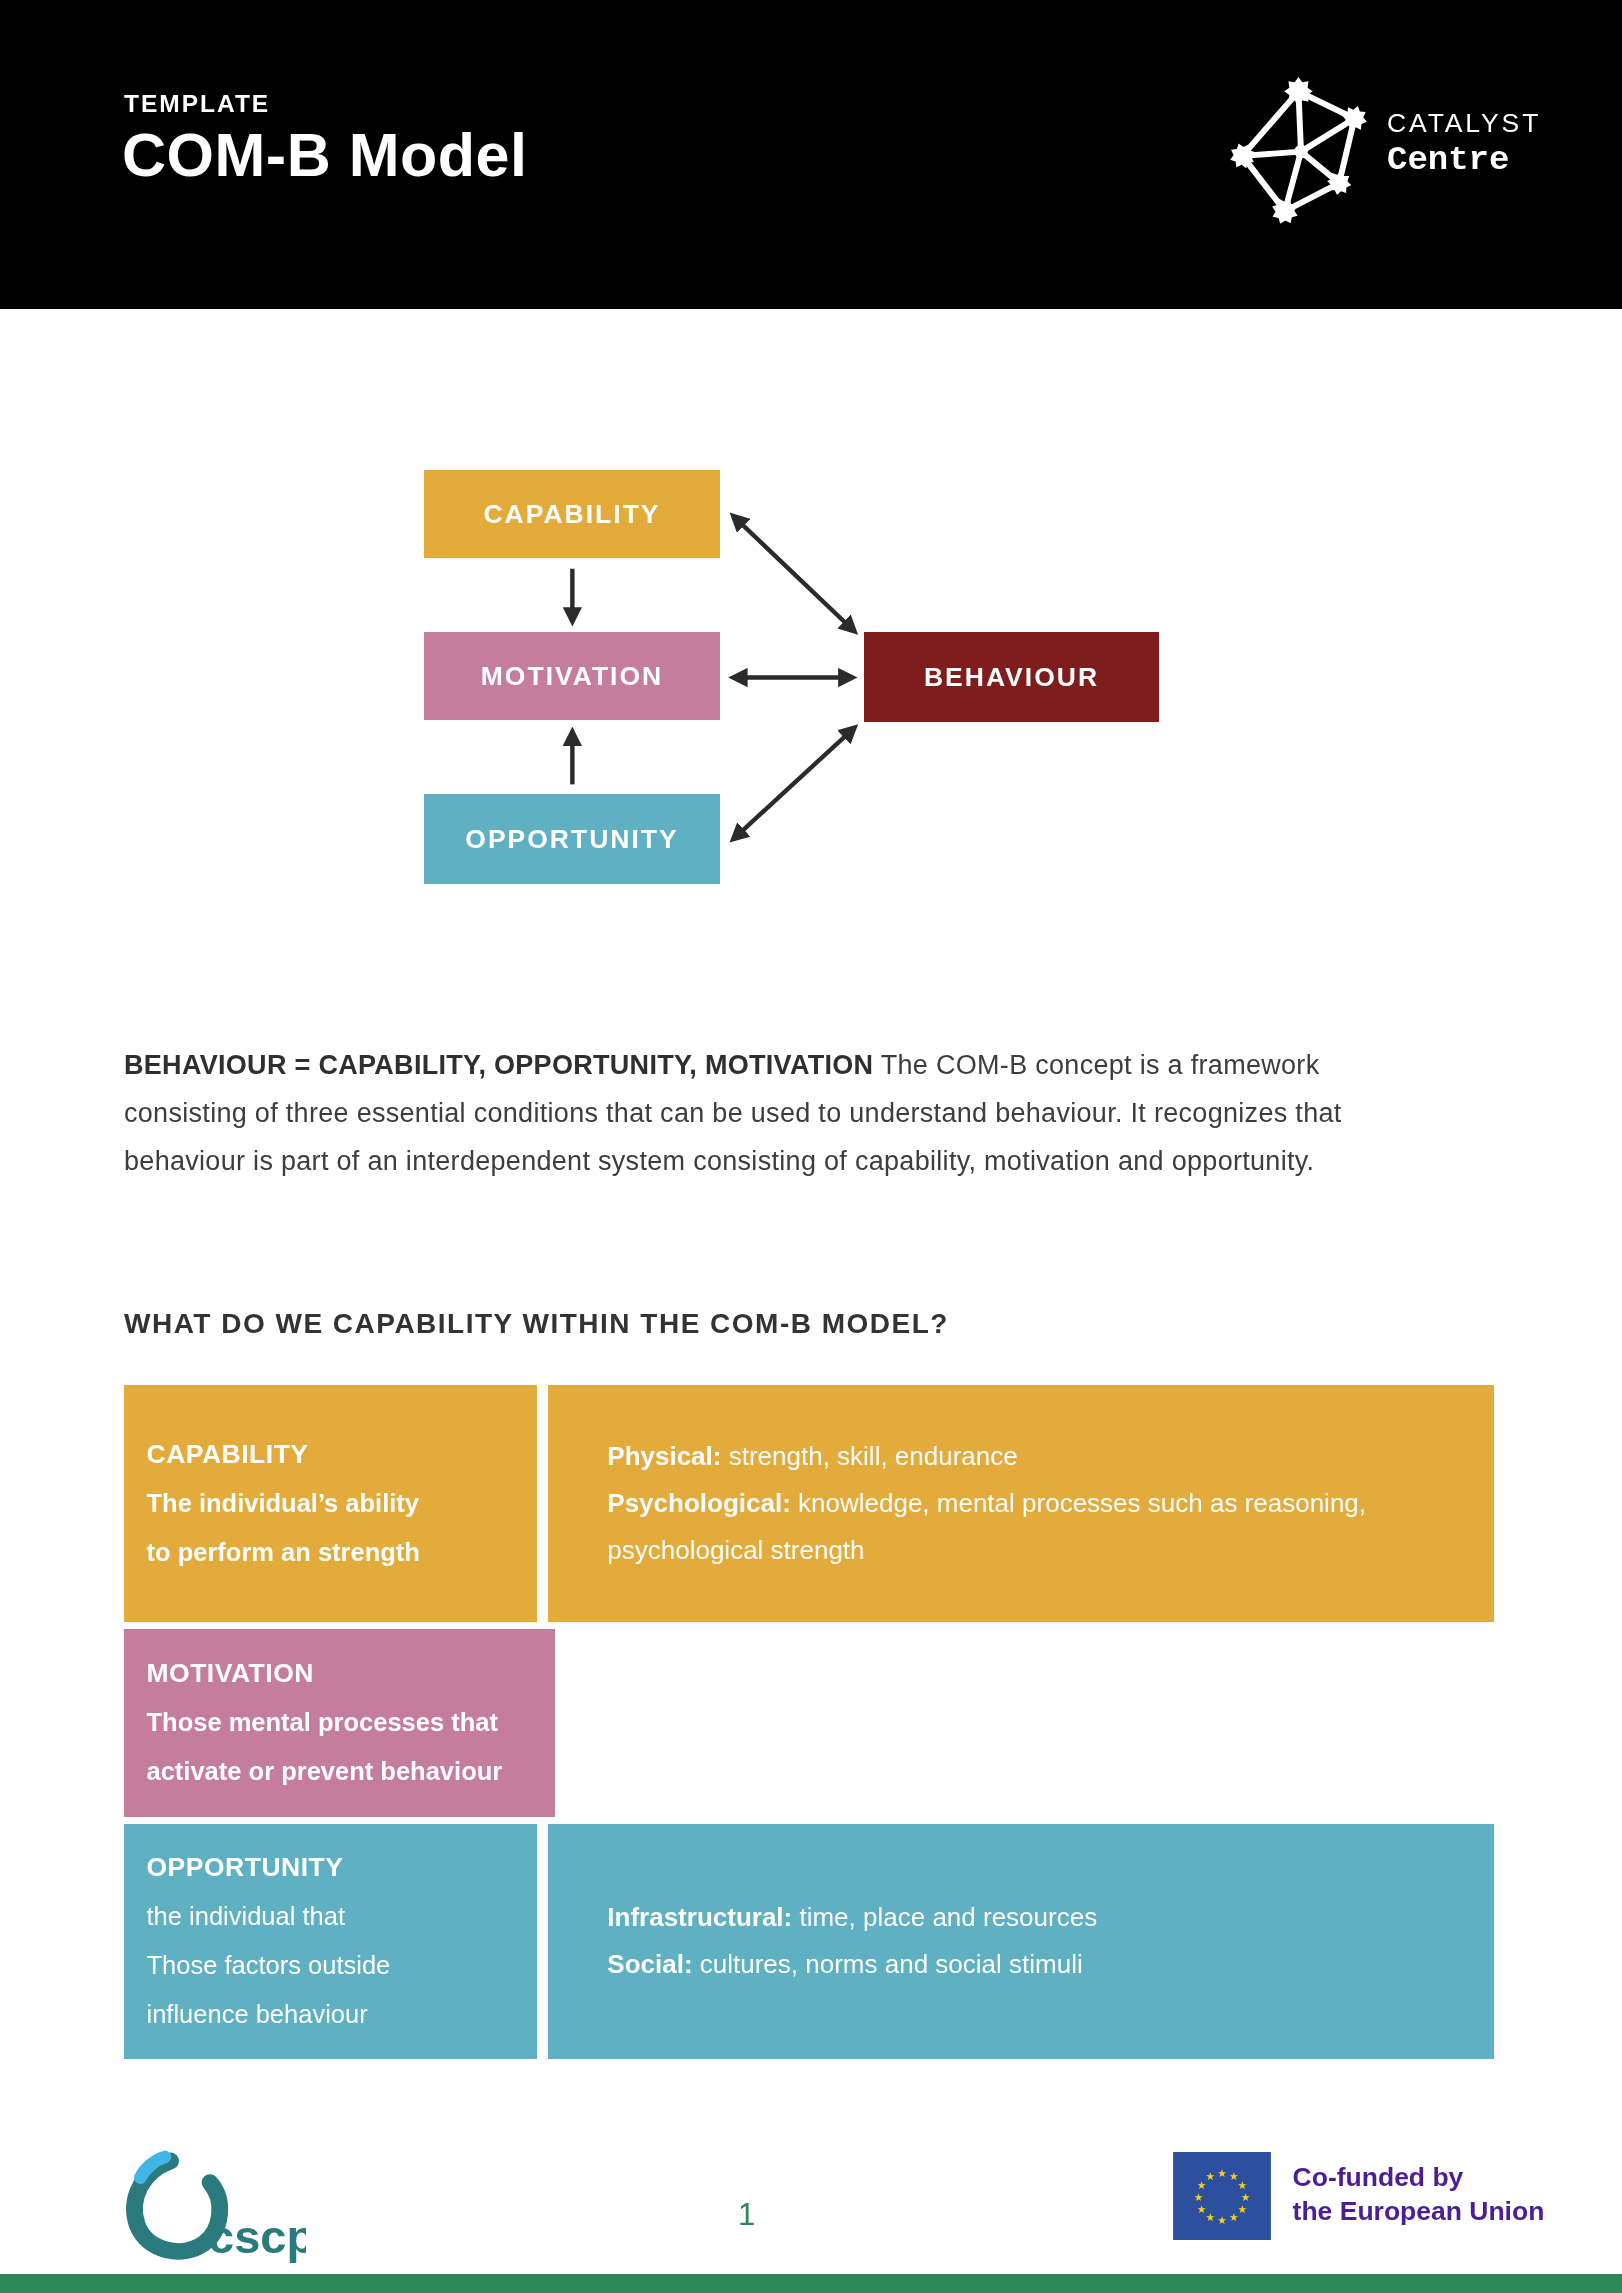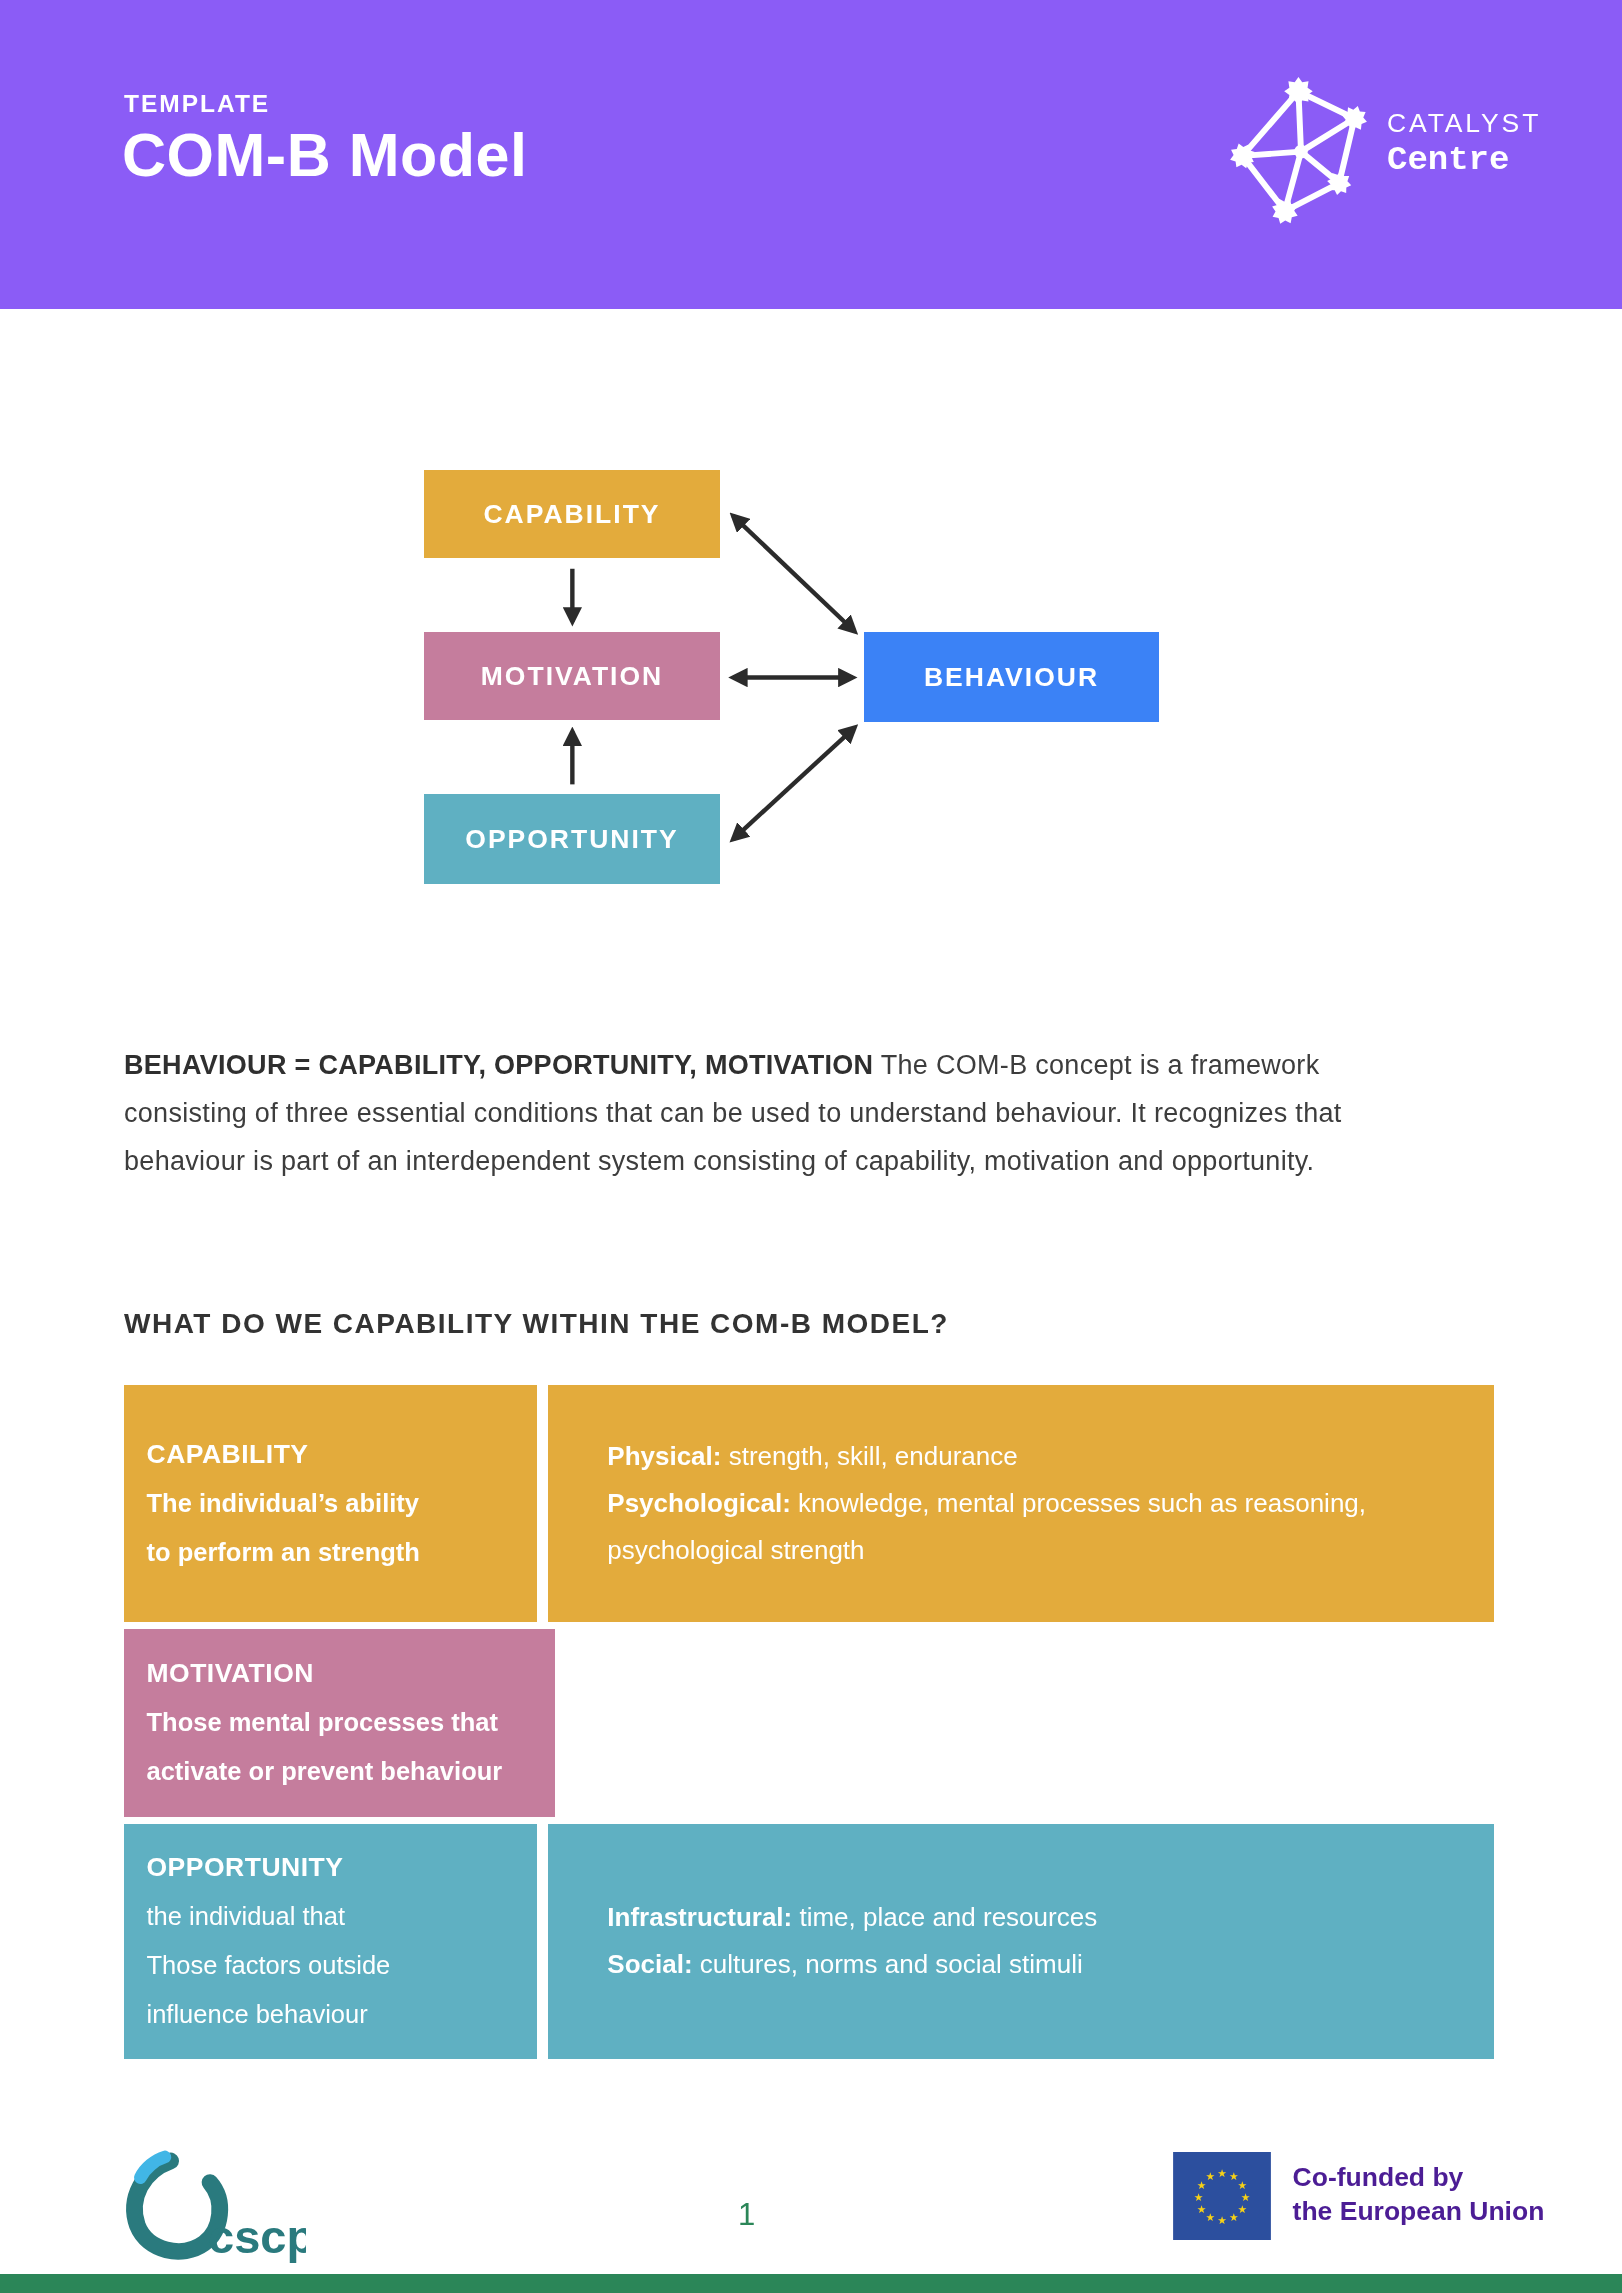--- a/index.html
+++ b/index.html
@@ -1,35 +1,35 @@
 <!DOCTYPE html>
 <html><head>
 <meta charset="utf-8">
 <style>
   html,body{margin:0;padding:0;background:#ffffff;}
   .page{position:relative;width:1622px;height:2294px;background:#ffffff;overflow:hidden;
         font-family:"Liberation Sans",sans-serif;}
 
   
-  .hdr{position:absolute;left:0;top:0;width:1622px;height:309px;background:#8b5cf6;}
+  .hdr{position:absolute;left:0;top:0;width:1622px;height:309px;background:#000000;}
   .hdr-eyebrow{position:absolute;left:124px;top:90px;color:#ffffff;font-size:24.5px;font-weight:bold;letter-spacing:2px;}
   .hdr-title{position:absolute;left:122px;top:120px;color:#ffffff;font-size:61px;font-weight:bold;letter-spacing:0.5px;}
   .logo-wrap{position:absolute;left:1220px;top:71px;width:323px;height:157px;}
   .logo-net{position:absolute;left:0;top:0;}
   .logo-text{position:absolute;left:167px;top:37px;color:#ffffff;}
   .logo-line1{font-size:26.5px;letter-spacing:2.9px;}
   .logo-line2{font-size:34px;font-weight:bold;margin-top:2px;font-family:Liberation Mono, monospace;}
 
   
   .dgbox{position:absolute;display:flex;align-items:center;justify-content:center;
          color:#ffffff;font-weight:bold;font-size:26.5px;letter-spacing:2px;}
   .dg-cap{left:424px;top:470px;width:296px;height:88px;background:#e3ab3c;}
   .dg-mot{left:424px;top:632px;width:296px;height:88px;background:#c57d9d;}
   .dg-opp{left:424px;top:794px;width:296px;height:90px;background:#5fb0c2;}
-  .dg-beh{left:864px;top:632px;width:295px;height:90px;background:#3b82f6;}
+  .dg-beh{left:864px;top:632px;width:295px;height:90px;background:#7f1d1d;}
   .arrow-layer{position:absolute;left:0;top:0;width:1622px;height:2294px;pointer-events:none;}
 
   
   .intro{position:absolute;left:124px;top:1041px;width:1274px;color:#3d3d3d;
          font-size:27px;line-height:48px;letter-spacing:0.3px;}
   .intro b{color:#2f2f2f;}
 
   
   .sect{position:absolute;left:124px;top:1308px;color:#333333;font-size:28px;
         font-weight:bold;letter-spacing:1.5px;}

